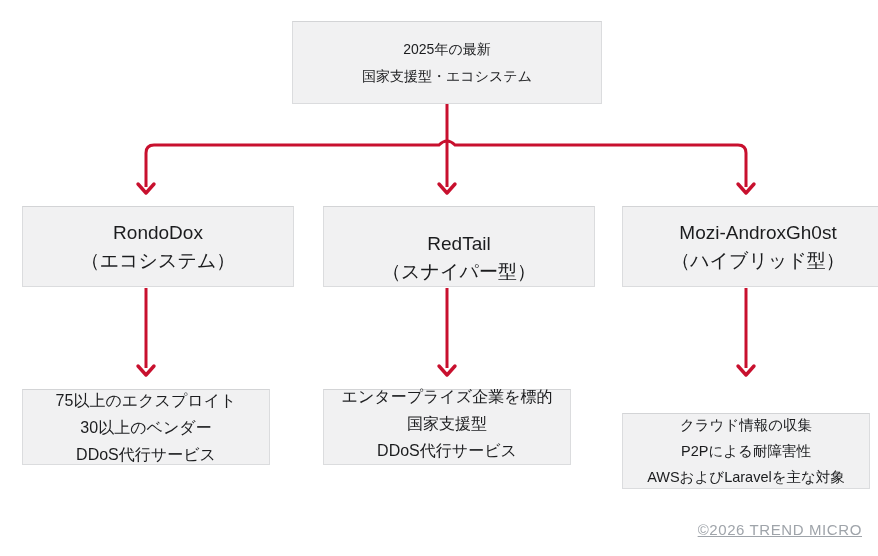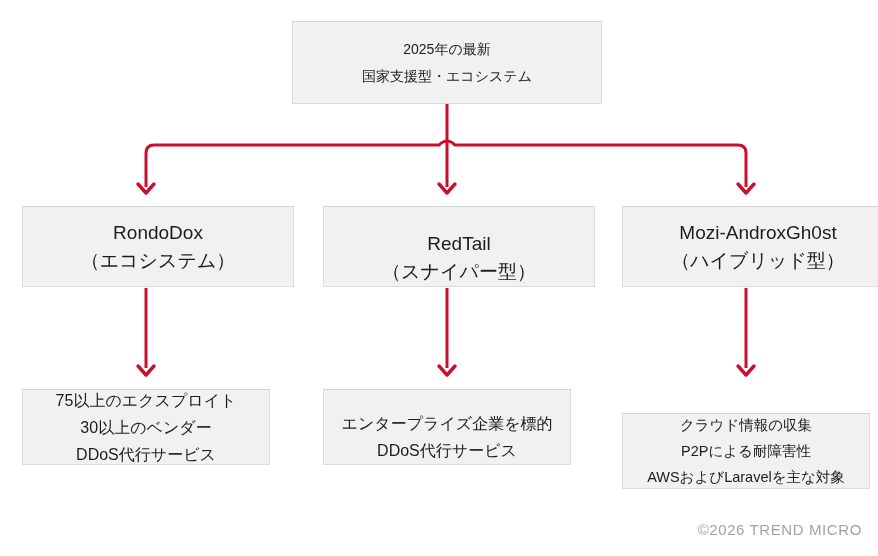--- a/index.html
+++ b/index.html
@@ -60,20 +60,21 @@
   .arrows .shaft { stroke-width: 3; }
   .arrows .head  { stroke-width: 3.4; stroke-linejoin: round; stroke-linecap: round; }
 
   .footer {
     position: absolute;
     right: 16px;
     top: 521px;
     font-size: 15px;
     letter-spacing: 0.6px;
     color: #9FA4AA;
+    text-decoration: underline;
   }
 </style>
 </head>
 <body>
 
 <div class="canvas">
 
   <svg class="arrows" viewBox="0 0 878 556" aria-hidden="true">
 
     <path class="shaft" d="M 447 104 L 447 187"></path>
@@ -110,20 +111,21 @@
     <span class="line">（ハイブリッド型）</span>
   </div>
 
   <div class="node detail-node col-1">
     <span class="line">75以上のエクスプロイト</span>
     <span class="line">30以上のベンダー</span>
     <span class="line">DDoS代行サービス</span>
   </div>
   <div class="node detail-node col-2">
     <span class="line">エンタープライズ企業を標的</span>
+    <span class="line">国家支援型</span>
     <span class="line">DDoS代行サービス</span>
   </div>
   <div class="node detail-node col-3">
     <span class="line">クラウド情報の収集</span>
     <span class="line">P2Pによる耐障害性</span>
     <span class="line">AWSおよびLaravelを主な対象</span>
   </div>
 
   <div class="footer">©2026 TREND MICRO</div>
 

